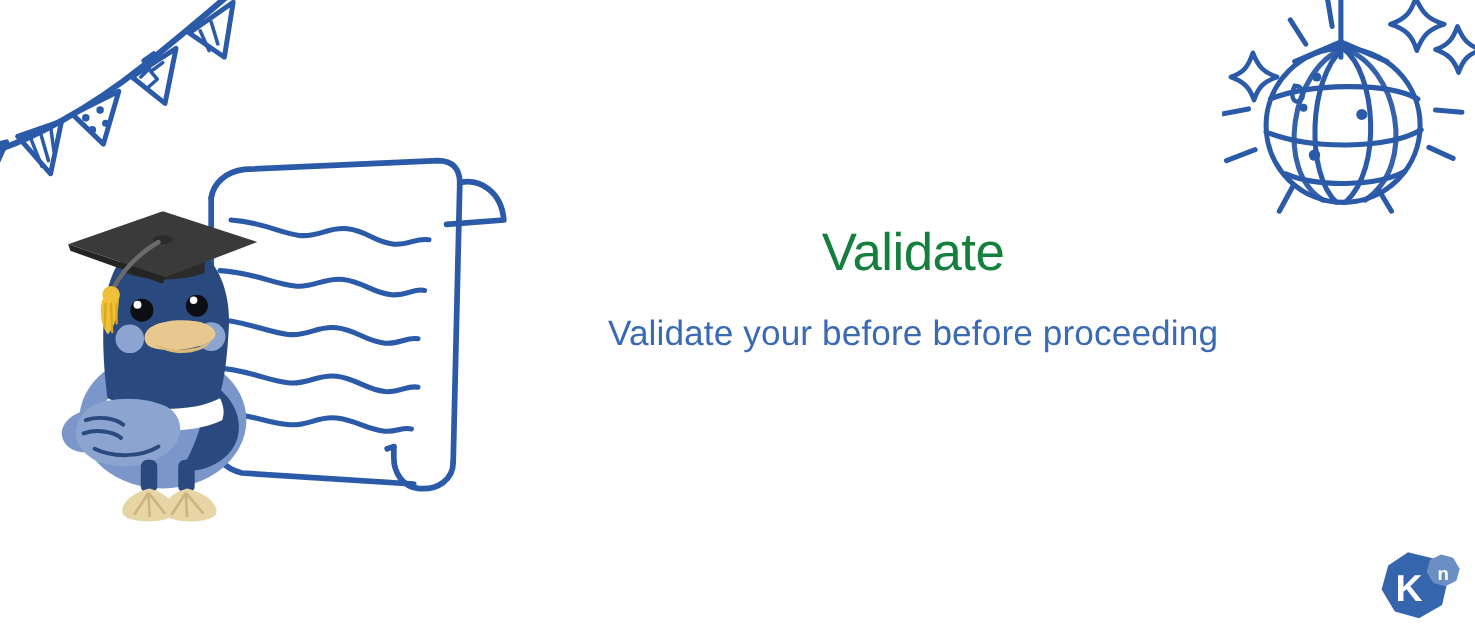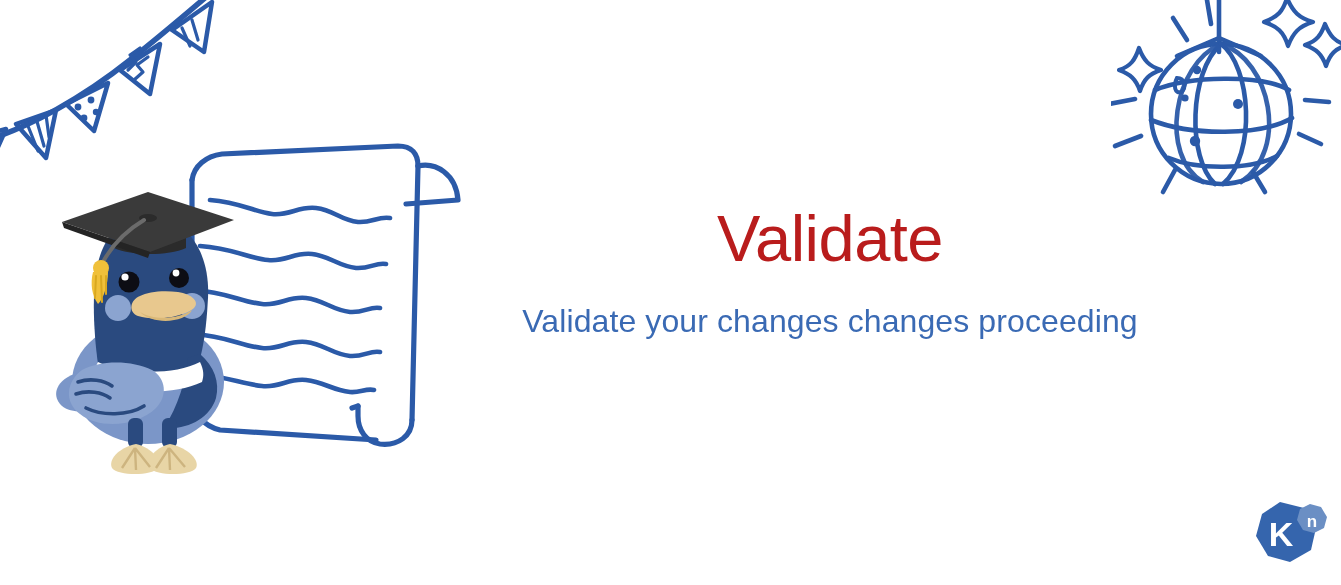--- a/index.html
+++ b/index.html
@@ -34,25 +34,25 @@
   #headline-block {
     position: absolute;
     left: 460px;
     top: 205px;
     width: 740px;
     text-align: center;
   }
   #page-title {
     margin: 0;
     font-family: "Liberation Sans", sans-serif;
-    font-size: 65px;
+    font-size: 48px;
     font-weight: 400;
     line-height: 1.06;
     letter-spacing: -0.5px;
-    color: #b91c1c;
+    color: #15803d;
     white-space: nowrap;
     text-align: center;
   }
   #page-subtitle {
     margin: 28px 0 0 0;
     font-family: "Liberation Sans", sans-serif;
     font-size: 32px;
     font-weight: 400;
     line-height: 1.2;
     letter-spacing: 0.1px;
@@ -244,21 +244,21 @@
 
     <circle cx="49" cy="82" r="8" fill="#f0c03a"></circle>
     <path d="M41,86 C 38,98 40,110 46,118 C 52,112 56,98 56,86 Z" fill="#f0c03a"></path>
     <g fill="none" stroke="#d9a81f" stroke-width="2" stroke-linecap="round">
       <path d="M44,90 L 43,112 M49,90 L 50,116 M54,90 L 54,108"></path>
     </g>
   </svg>
 
   <div id="headline-block">
     <h1 id="page-title">Validate</h1>
-    <p id="page-subtitle">Validate your changes changes proceeding</p>
+    <p id="page-subtitle">Validate your before before proceeding</p>
   </div>
 
   <svg id="brand-logo" viewBox="0 0 82 74">
 
     <path d="M32,4 L 56,10 L 68,30 L 63,52 L 42,64 L 20,58 L 8,38 L 14,16 Z" fill="#3565ad"></path>
 
     <path d="M62,6 L 73,9 L 79,19 L 76,30 L 66,35 L 55,32 L 49,22 L 52,11 Z" fill="#6b8fc4"></path>
     <text class="logo-letter" x="33" y="48" font-size="34" text-anchor="middle">K</text>
     <text class="logo-letter" x="64" y="29" font-size="17" text-anchor="middle">n</text>
   </svg>

